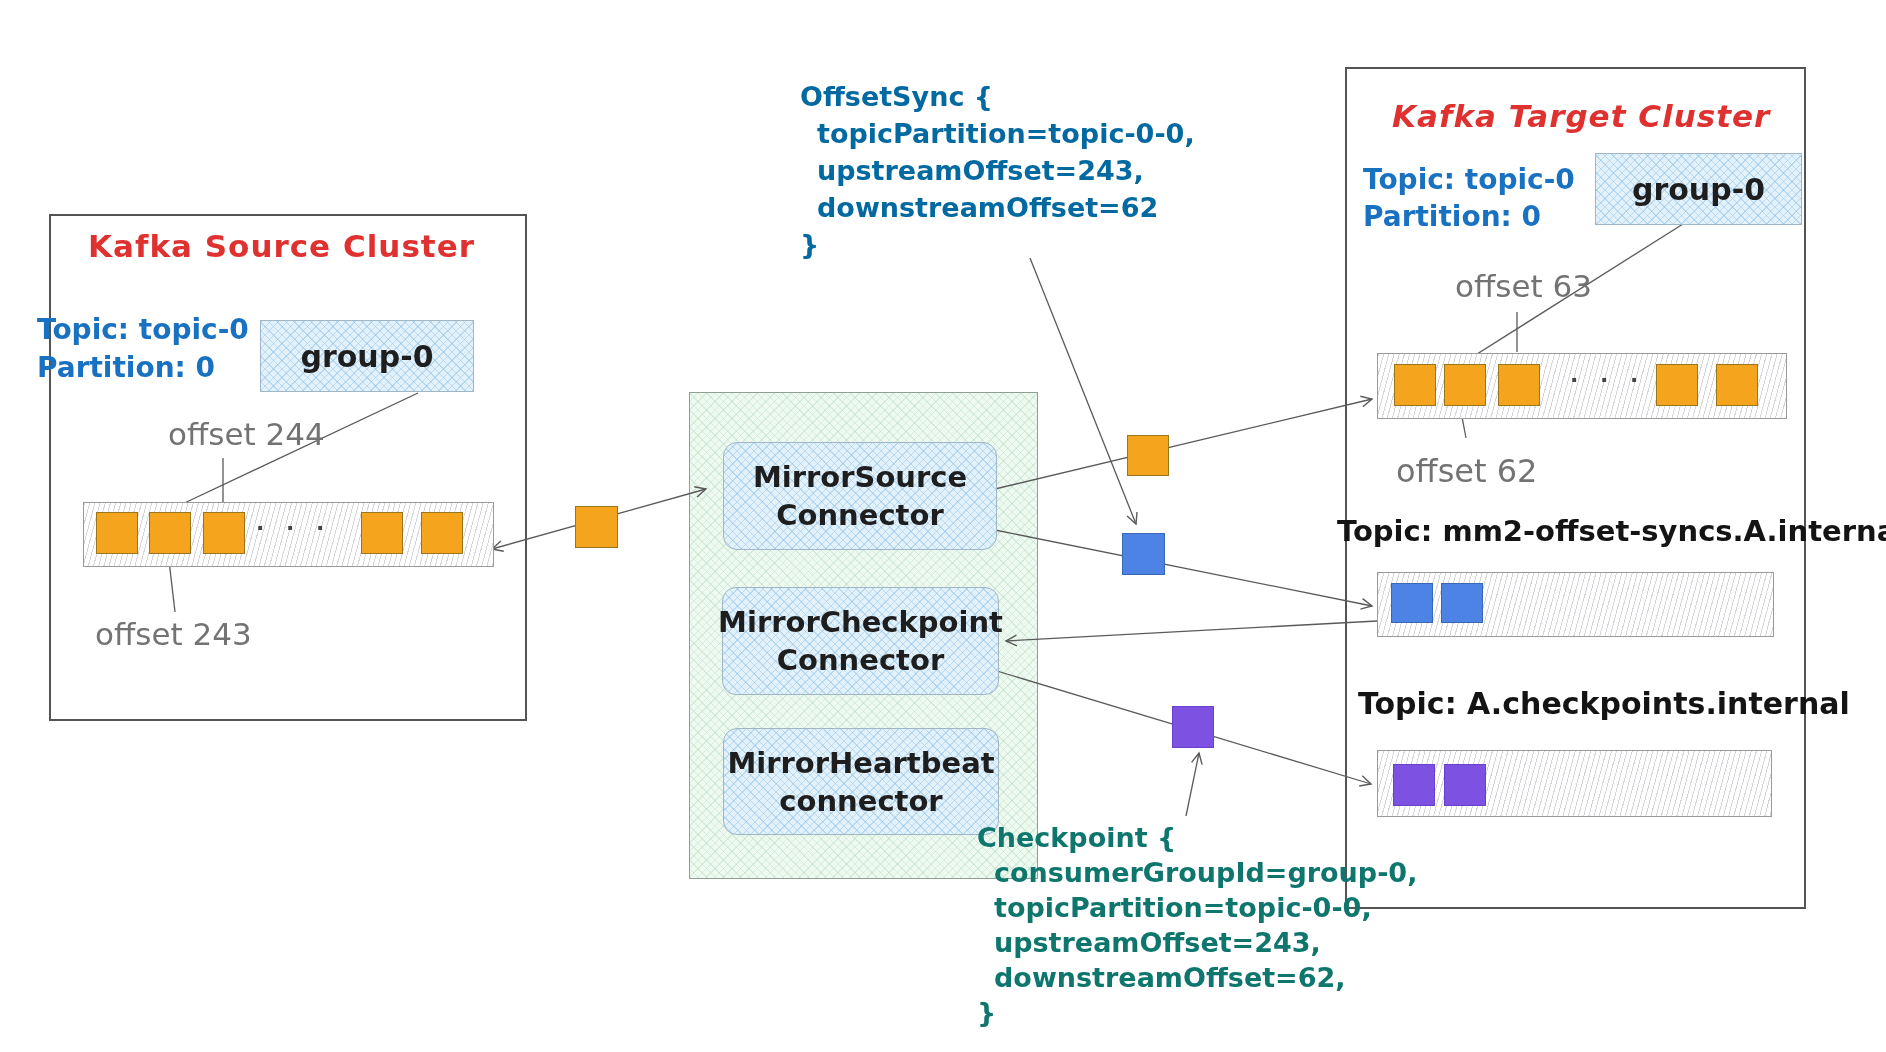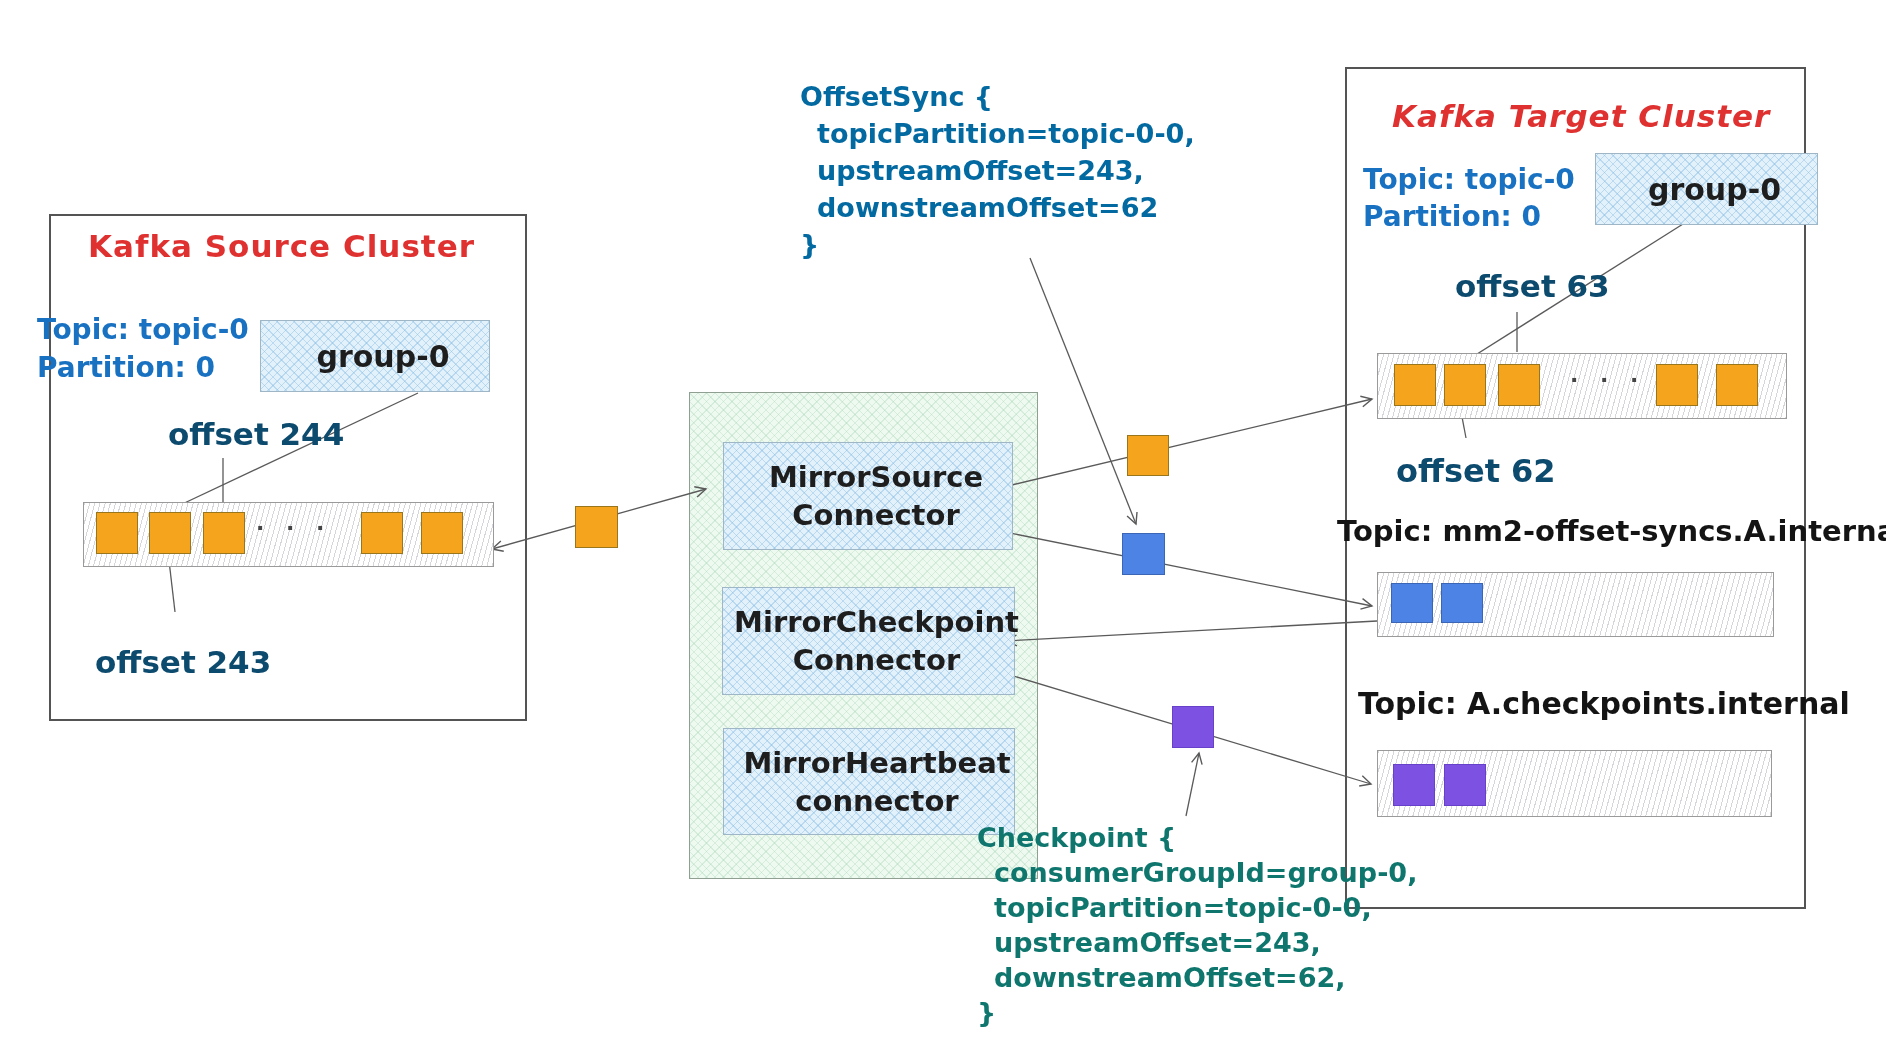--- a/index.html
+++ b/index.html
@@ -7,35 +7,35 @@
           font-family:"DejaVu Sans",sans-serif;color:#1e1e1e;}
   svg.arrows{position:absolute;left:0;top:0;z-index:2;}
   .cluster-box{position:absolute;border:2px solid #545454;background:#ffffff;z-index:1;}
   .green-box{position:absolute;border:1px solid #8f9f92;z-index:1;
      background-color:#eef9f0;
      background-image:repeating-linear-gradient(45deg,rgba(140,200,160,0.25) 0 1px,transparent 1px 6px),
                       repeating-linear-gradient(-45deg,rgba(140,200,160,0.25) 0 1px,transparent 1px 6px);}
   .bluehatch{border:1px solid #9fb6c6;
      background-color:#e3f1fb;
      background-image:repeating-linear-gradient(45deg,rgba(120,180,225,0.38) 0 1px,transparent 1px 6px),
-                      repeating-linear-gradient(-45deg,rgba(120,180,225,0.38) 0 1px,transparent 1px 6px);padding-left:16px;}
+                      repeating-linear-gradient(-45deg,rgba(120,180,225,0.38) 0 1px,transparent 1px 6px);}
   .group-box{position:absolute;z-index:3;display:flex;align-items:center;justify-content:center;
      font-size:30px;font-weight:700;color:#1e1e1e;}
   .connector-box{position:absolute;z-index:3;display:flex;flex-direction:column;align-items:center;
-     justify-content:center;font-size:29px;font-weight:700;line-height:38px;color:#1e1e1e;text-align:center;}
+     justify-content:center;font-size:29px;font-weight:700;line-height:38px;color:#1e1e1e;text-align:center;border-radius:14px;}
   .partition-bar{position:absolute;z-index:3;border:1px solid #9a9a9a;background-color:#ffffff;
      background-image:repeating-linear-gradient(105deg,rgba(90,90,110,0.25) 0 1px,transparent 1px 5px);}
   .rec{position:absolute;z-index:4;}
   .rec.orange{background:#f5a51d;border:1px solid #99761c;}
   .rec.blue{background:#4c83e4;border:1px solid #3b66b5;}
   .rec.purple{background:#7d52e3;border:1px solid #6741c9;}
   .msg-square{position:absolute;z-index:4;}
   .title{position:absolute;z-index:3;font-size:31px;font-weight:700;color:#e03131;white-space:nowrap;letter-spacing:1px;}
   .blue-label{position:absolute;z-index:3;font-size:28px;font-weight:700;color:#1971c2;white-space:nowrap;}
-  .black-label{position:absolute;z-index:3;font-size:31px;font-weight:700;color:#0c4a6e;white-space:nowrap;}
+  .black-label{position:absolute;z-index:3;font-size:31px;font-weight:400;color:#737373;white-space:nowrap;}
   .topic-label{position:absolute;z-index:3;font-size:29px;font-weight:700;color:#141414;white-space:nowrap;}
   .dots{position:absolute;z-index:4;font-size:22px;font-weight:700;color:#444;letter-spacing:7px;white-space:nowrap;}
   .annot{position:absolute;z-index:5;font-size:27px;font-weight:600;line-height:37px;white-space:nowrap;}
   .annot.blue-ink{color:#0369a1;}
   .annot.purple-ink{color:#0f766e;line-height:35px;}
   .annot .ind{padding-left:17px;}
 </style>
 </head>
 <body>
 
@@ -79,21 +79,21 @@
 
   <div class="partition-bar" style="left:83px;top:502px;width:409px;height:63px;">
     <div class="rec orange" style="left:12px;top:9px;width:40px;height:40px;"></div>
     <div class="rec orange" style="left:65px;top:9px;width:40px;height:40px;"></div>
     <div class="rec orange" style="left:119px;top:9px;width:40px;height:40px;"></div>
     <div class="dots" style="left:172px;top:12px;">· · ·</div>
     <div class="rec orange" style="left:277px;top:9px;width:40px;height:40px;"></div>
     <div class="rec orange" style="left:337px;top:9px;width:40px;height:40px;"></div>
   </div>
 
-  <div class="black-label" style="left:95px;top:616px;margin-top:28px;">offset 243</div>
+  <div class="black-label" style="left:95px;top:616px;">offset 243</div>
 
   <div class="green-box" style="left:689px;top:392px;width:347px;height:485px;"></div>
 
   <div class="connector-box bluehatch" style="left:723px;top:442px;width:272px;height:106px;">
     <span>MirrorSource</span>
     <span>Connector</span>
   </div>
 
   <div class="connector-box bluehatch" style="left:722px;top:587px;width:275px;height:106px;">
     <span>MirrorCheckpoint</span>

